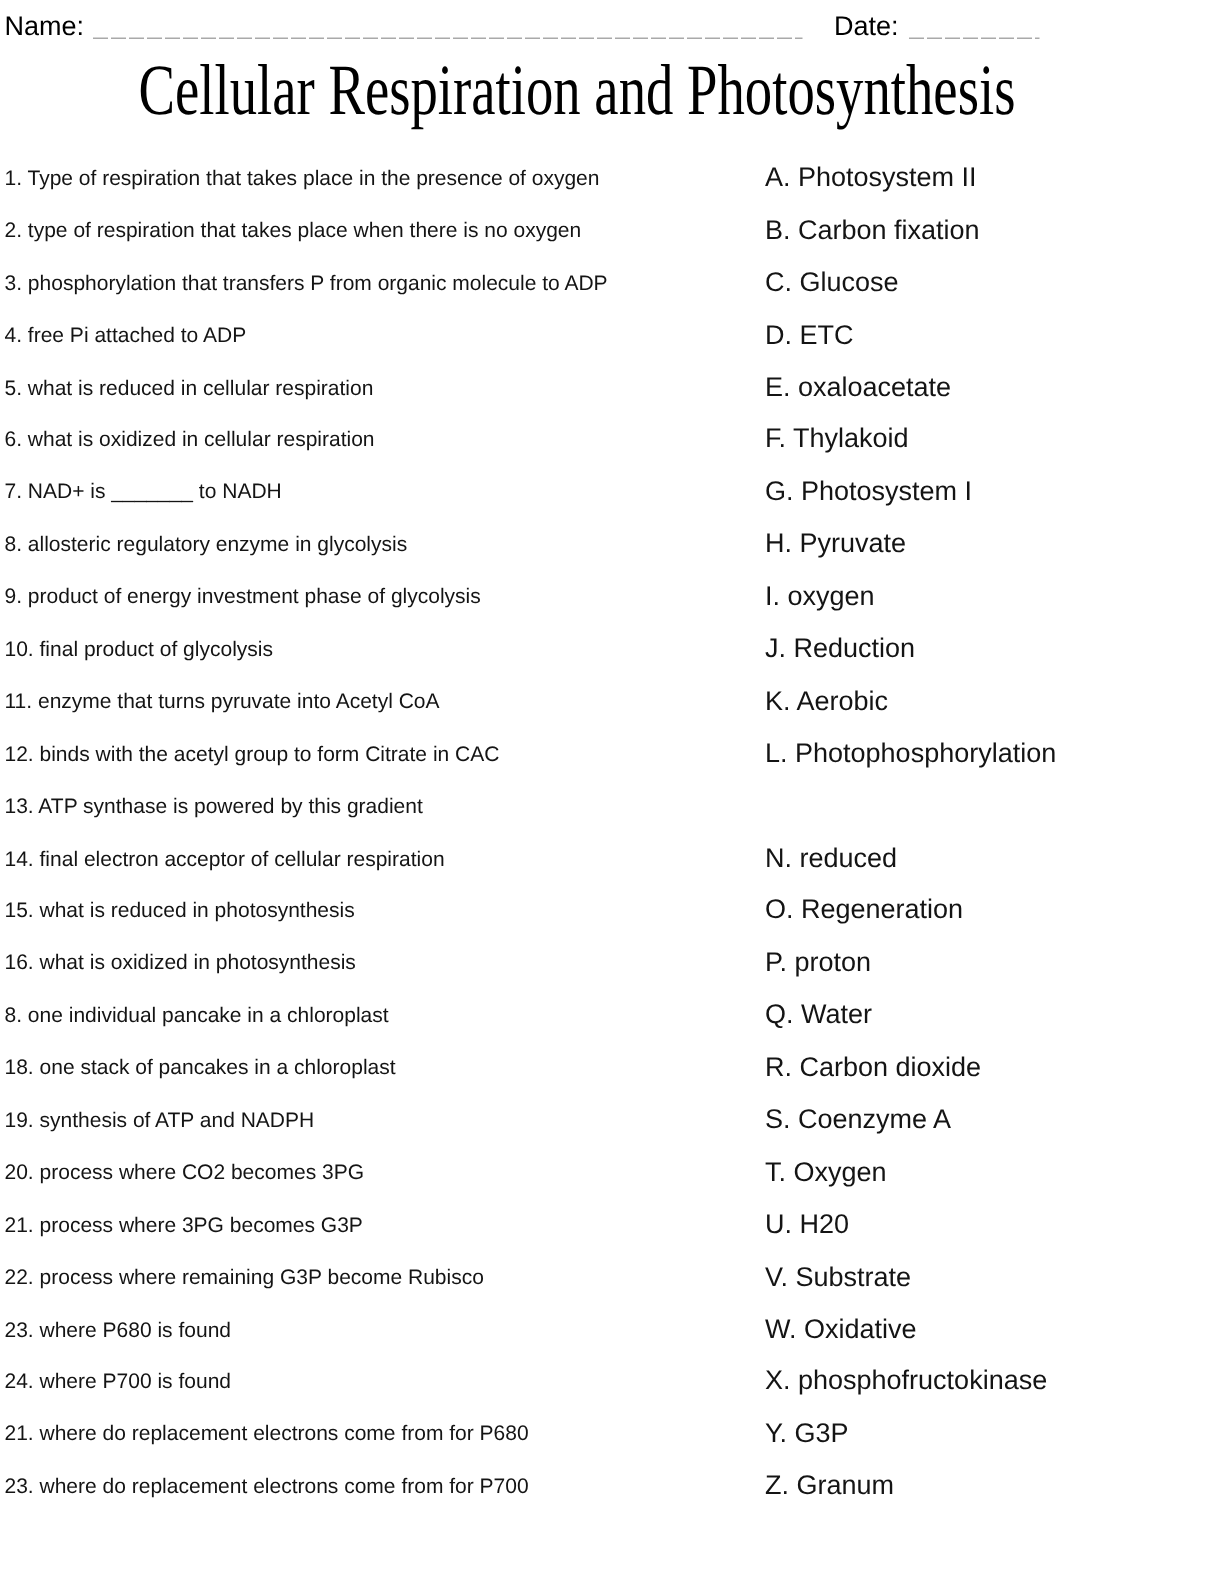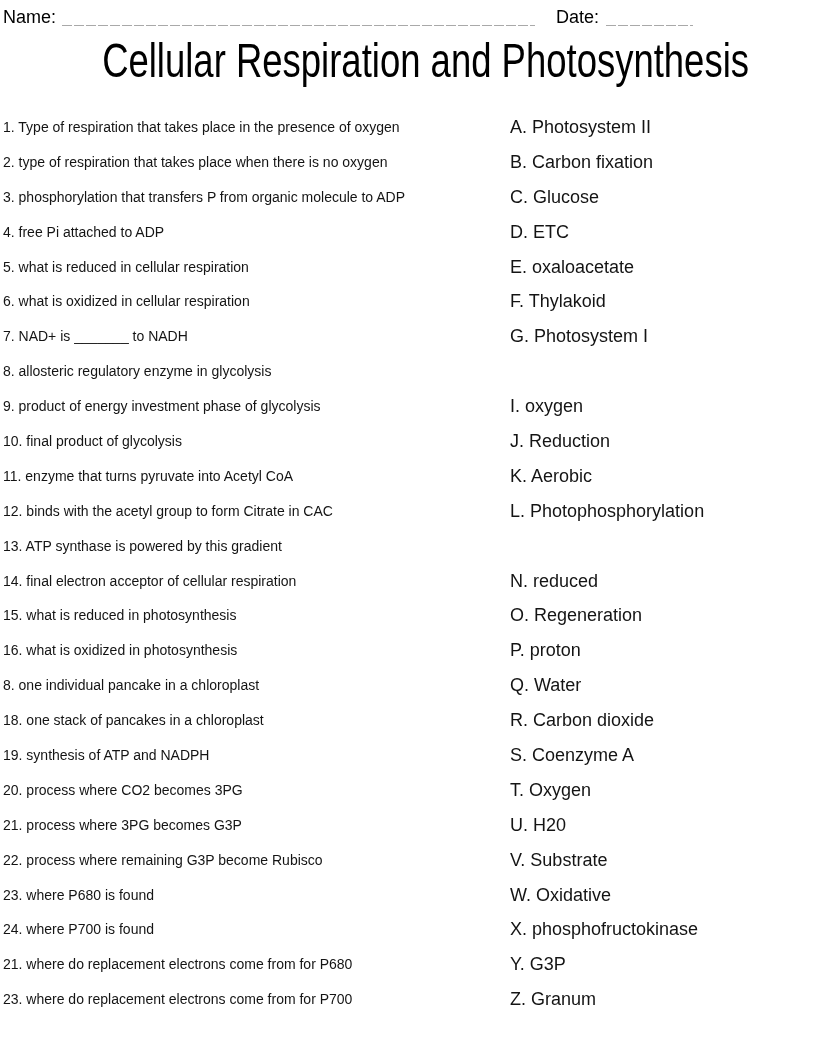--- a/index.html
+++ b/index.html
@@ -37,30 +37,31 @@
 
   
   .title {
     margin-top: 9px;
     text-align: right;
     font-size: 48px;
     line-height: 50px;
     font-weight: 400;
     color: #000000;
     white-space: nowrap;
+    font-family: Liberation Serif, serif;
   }
   .title-inner {
     display: inline-block;
     transform: scaleX(0.76);
     transform-origin: 50% 50%;
   }
 
   
   .rows { margin-top: 24px; padding-left: 3px; }
-  .row { display: flex; height: 34.9px; align-items: center; }
+  .row { display: flex; height: 34.9px; align-items: flex-start; }
   .q {
     flex: 1;
     font-size: 14px;
     line-height: 17px;
     color: #141414;
     white-space: nowrap;
   }
   .a {
     width: 214px;
     font-size: 18px;
@@ -107,20 +108,21 @@
     <div class="row">
       <div class="q">6. what is oxidized in cellular respiration</div>
       <div class="a">F. Thylakoid</div>
     </div>
     <div class="row">
       <div class="q">7. NAD+ is _______ to NADH</div>
       <div class="a">G. Photosystem I</div>
     </div>
     <div class="row">
       <div class="q">8. allosteric regulatory enzyme in glycolysis</div>
+      <div class="a">H. Pyruvate</div>
     </div>
     <div class="row">
       <div class="q">9. product of energy investment phase of glycolysis</div>
       <div class="a">I. oxygen</div>
     </div>
     <div class="row">
       <div class="q">10. final product of glycolysis</div>
       <div class="a">J. Reduction</div>
     </div>
     <div class="row">

